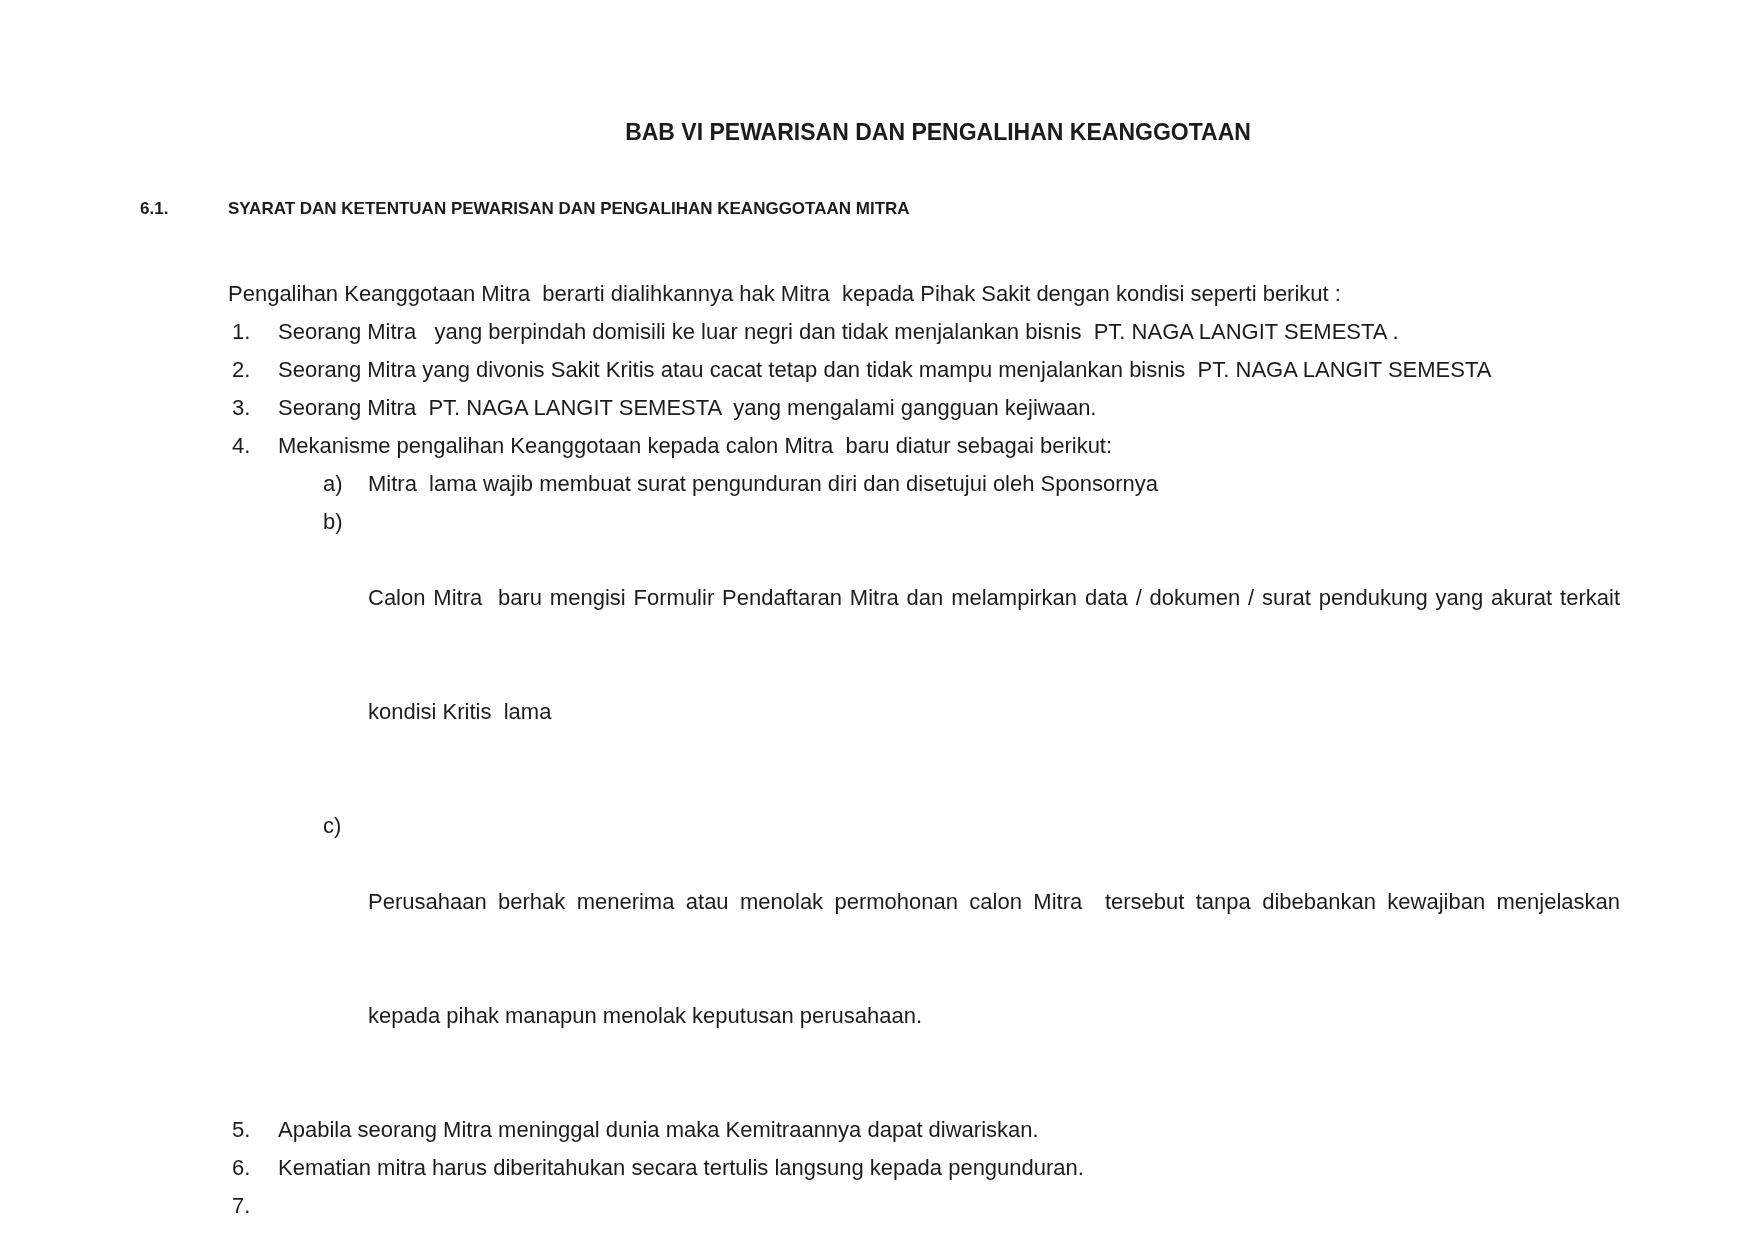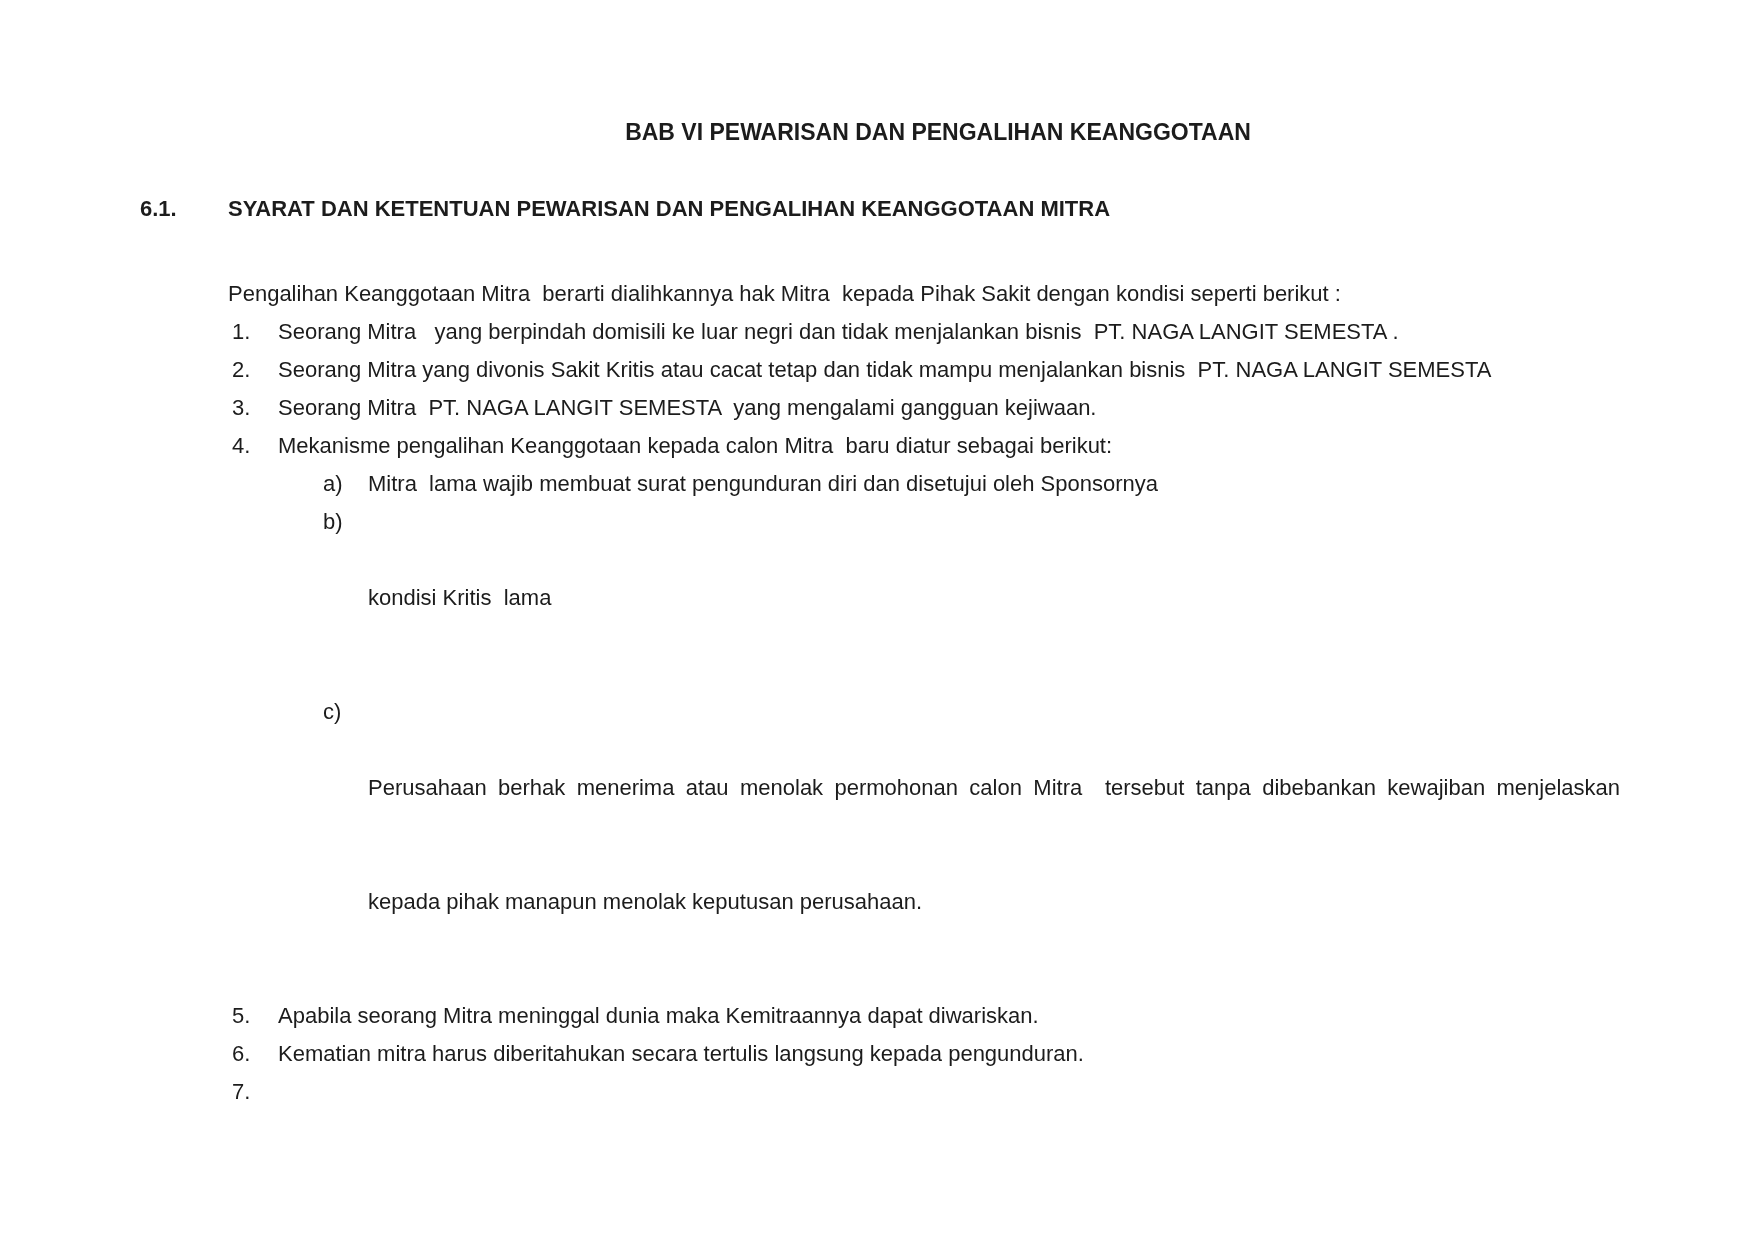--- a/index.html
+++ b/index.html
@@ -25,21 +25,21 @@
     font-size:23px;
     white-space:pre-wrap;
   }
 
   .heading{
     margin-top:39px;
     margin-left:140px;
     margin-right:107px;
     display:flex;
     font-weight:bold;
-    font-size:22px;
+    font-size:17px;
   }
   .hnum{ width:88px; flex:none; }
   .htext{ flex:1; white-space:pre-wrap; }
 
   .content{ margin-top:47px; }
 
   .para{
     margin-left:228px;
     margin-right:135px;
     white-space:pre-wrap;
@@ -95,20 +95,21 @@
     </div>
 
     <div class="li l2a">
       <span class="mk">a)</span>
       <span class="tx">Mitra  lama wajib membuat surat pengunduran diri dan disetujui oleh Sponsornya</span>
     </div>
 
     <div class="li l2a">
       <span class="mk">b)</span>
       <div class="tx">
+        <div class="jline">Calon Mitra  baru mengisi Formulir Pendaftaran Mitra dan melampirkan data / dokumen / surat pendukung yang akurat terkait</div>
         <div>kondisi Kritis  lama</div>
       </div>
     </div>
 
     <div class="li l2a">
       <span class="mk">c)</span>
       <div class="tx">
         <div class="jline">Perusahaan berhak menerima atau menolak permohonan calon Mitra  tersebut tanpa dibebankan kewajiban menjelaskan</div>
         <div>kepada pihak manapun menolak keputusan perusahaan.</div>
       </div>

